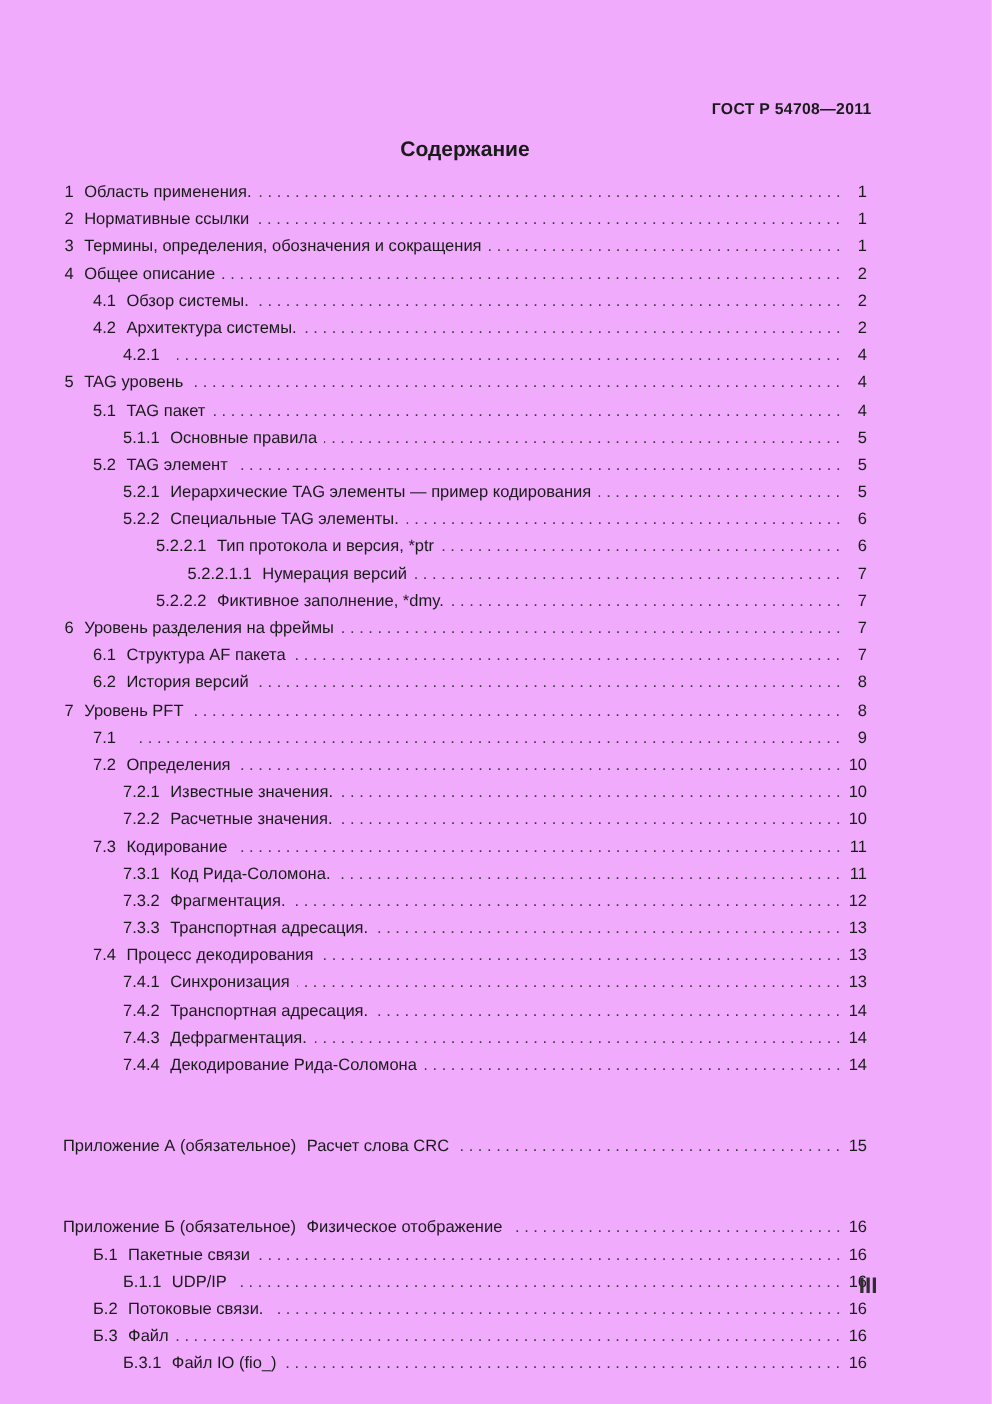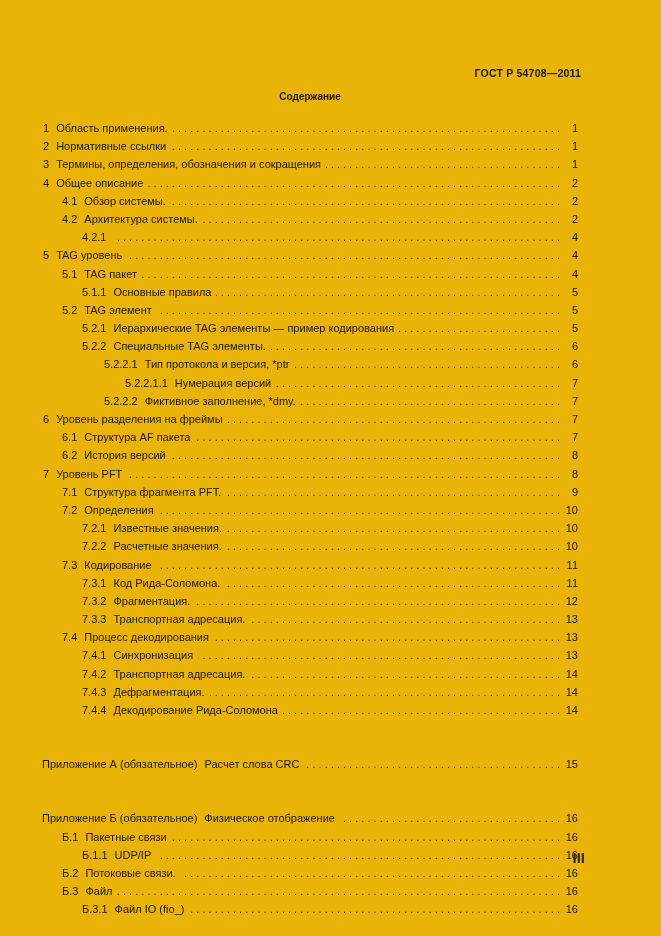--- a/index.html
+++ b/index.html
@@ -5,36 +5,36 @@
   html, body { margin: 0; padding: 0; }
   body {
     width: 661px; height: 936px;
     background: #ffffff;
     font-family: "Liberation Sans", sans-serif;
     color: #1a1a1a;
   }
   .page {
     position: relative;
     width: 661px; height: 936px;
-    background: #eab308;
+    background: #f0abfc;
     overflow: hidden;
   }
   .doc-ref {
     position: absolute;
     top: 67px; right: 80px;
     font-size: 10.5px;
     font-weight: 700;
     letter-spacing: 0.2px;
     white-space: nowrap;
   }
   .doc-title {
     position: absolute;
     top: 91px; left: 42px; width: 536px;
     text-align: center;
-    font-size: 10px;
+    font-size: 14px;
     font-weight: 700;
   }
   .toc {
     position: absolute;
     top: 119px; left: 42px; width: 536px;
   }
   .row {
     display: flex;
     align-items: baseline;
     height: 18.2px;
@@ -219,21 +219,20 @@
 
   <div class="row lvl-0">
     <span class="num">7</span>
     <span class="ttl">Уровень PFT</span>
     <span class="leader"></span>
     <span class="pg">8</span>
   </div>
 
   <div class="row lvl-1">
     <span class="num">7.1</span>
-    <span class="ttl">Структура фрагмента PFT.</span>
     <span class="leader"></span>
     <span class="pg">9</span>
   </div>
 
   <div class="row lvl-1">
     <span class="num">7.2</span>
     <span class="ttl">Определения</span>
     <span class="leader"></span>
     <span class="pg">10</span>
   </div>

